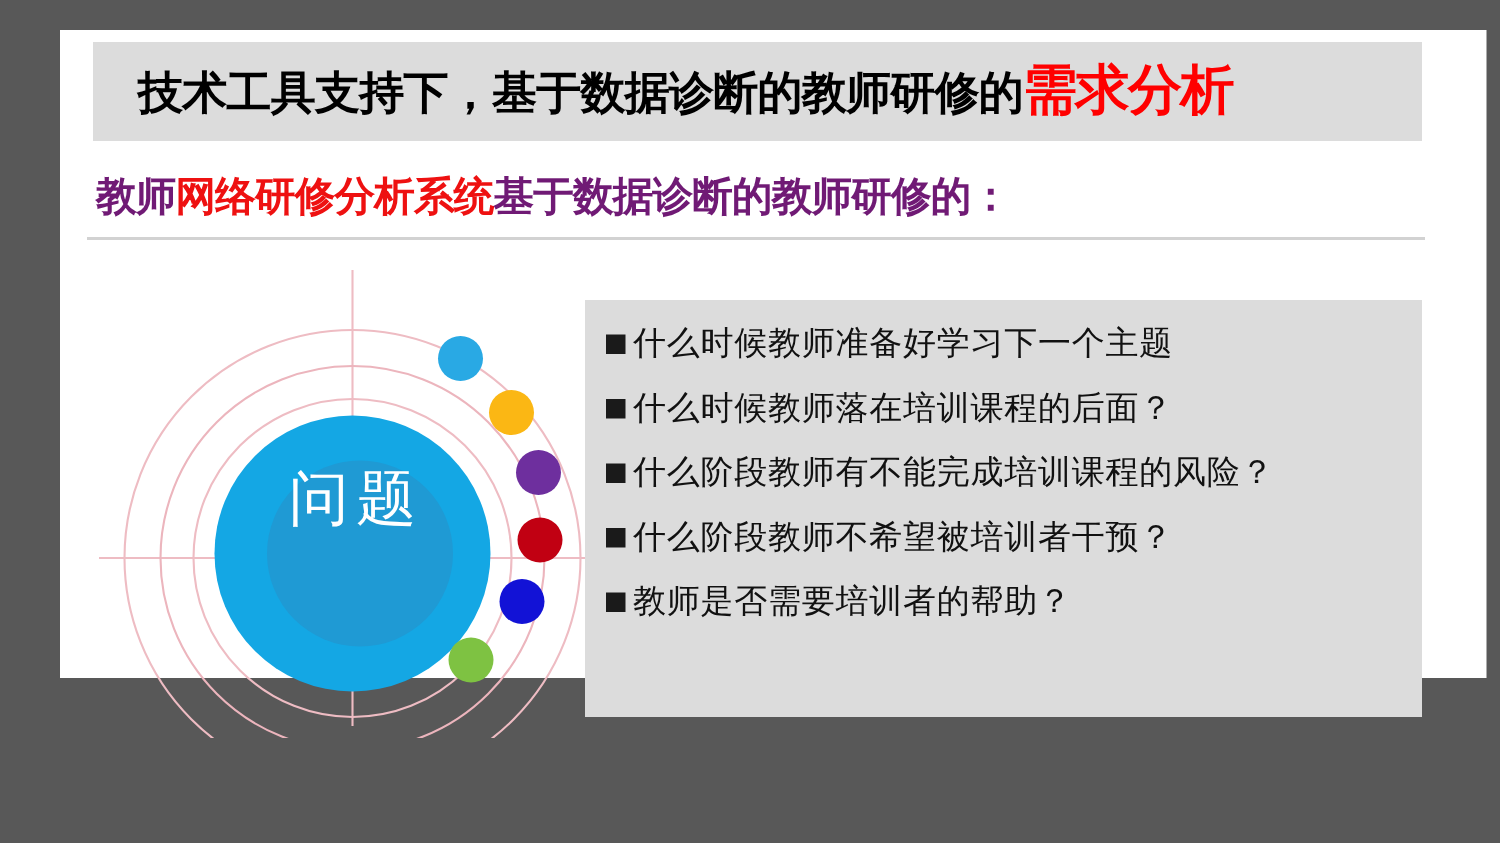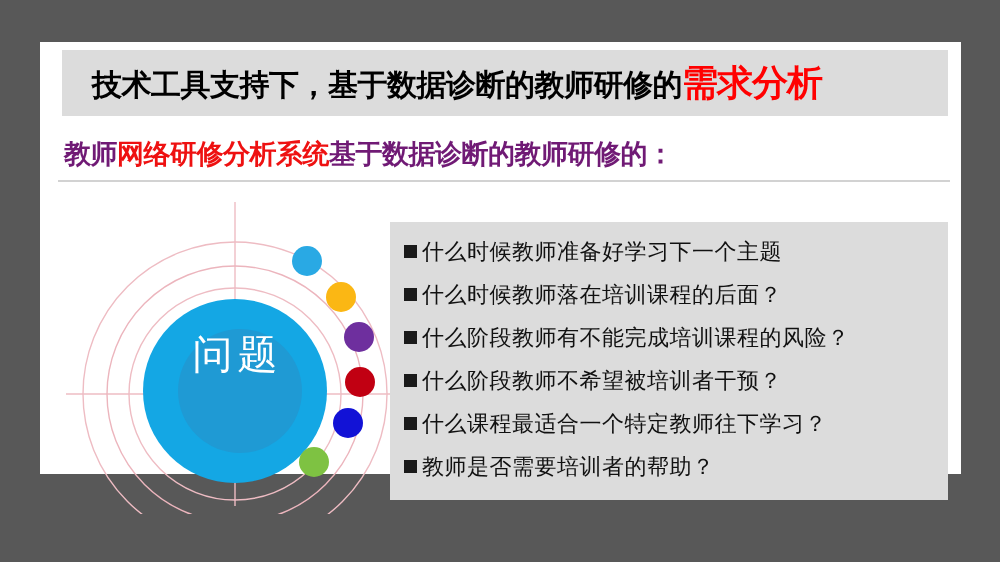--- a/index.html
+++ b/index.html
@@ -19,24 +19,25 @@
     left: 0; top: 0;
     width: 1000px;
     height: 562px;
     background: #585858;
   }
 
   
   .slide-canvas {
     position: absolute;
     left: 40px;
-    top: 42px;
+    top: 20px;
     width: 921px;
     height: 432px;
     background: #ffffff;
+    padding-left: 30px;
   }
 
   
   .title-band {
     position: absolute;
     left: 22px;
     top: 8px;
     width: 886px;
     height: 66px;
     background: #dcdcdc;
@@ -215,24 +216,20 @@
       <div class="bullet-item">
         <span class="bullet-marker"></span>
         <span class="bullet-text">什么阶段教师有不能完成培训课程的风险？</span>
       </div>
 
       <div class="bullet-item">
         <span class="bullet-marker"></span>
         <span class="bullet-text">什么阶段教师不希望被培训者干预？</span>
       </div>
 
-      <div class="bullet-item">
-        <span class="bullet-marker"></span>
-        <span class="bullet-text">什么课程最适合一个特定教师往下学习？</span>
-      </div>
 
       <div class="bullet-item">
         <span class="bullet-marker"></span>
         <span class="bullet-text">教师是否需要培训者的帮助？</span>
       </div>
 
     </div>
 
   </div>
 </div>

